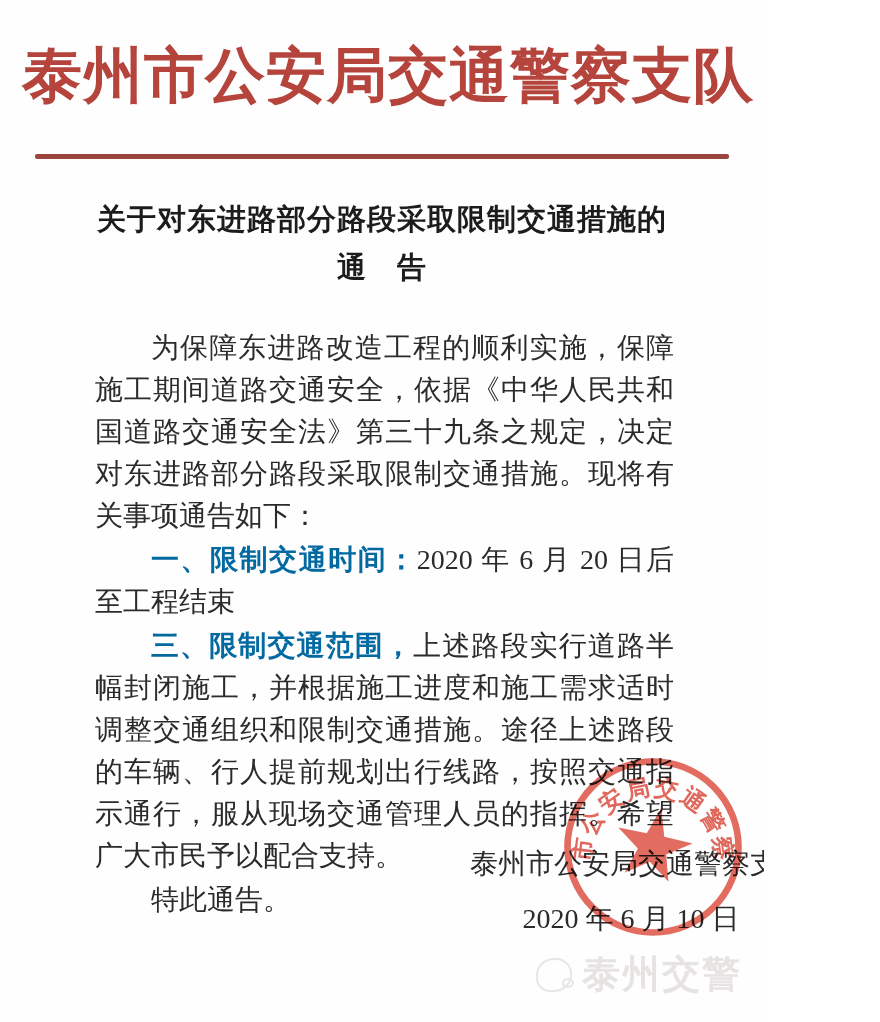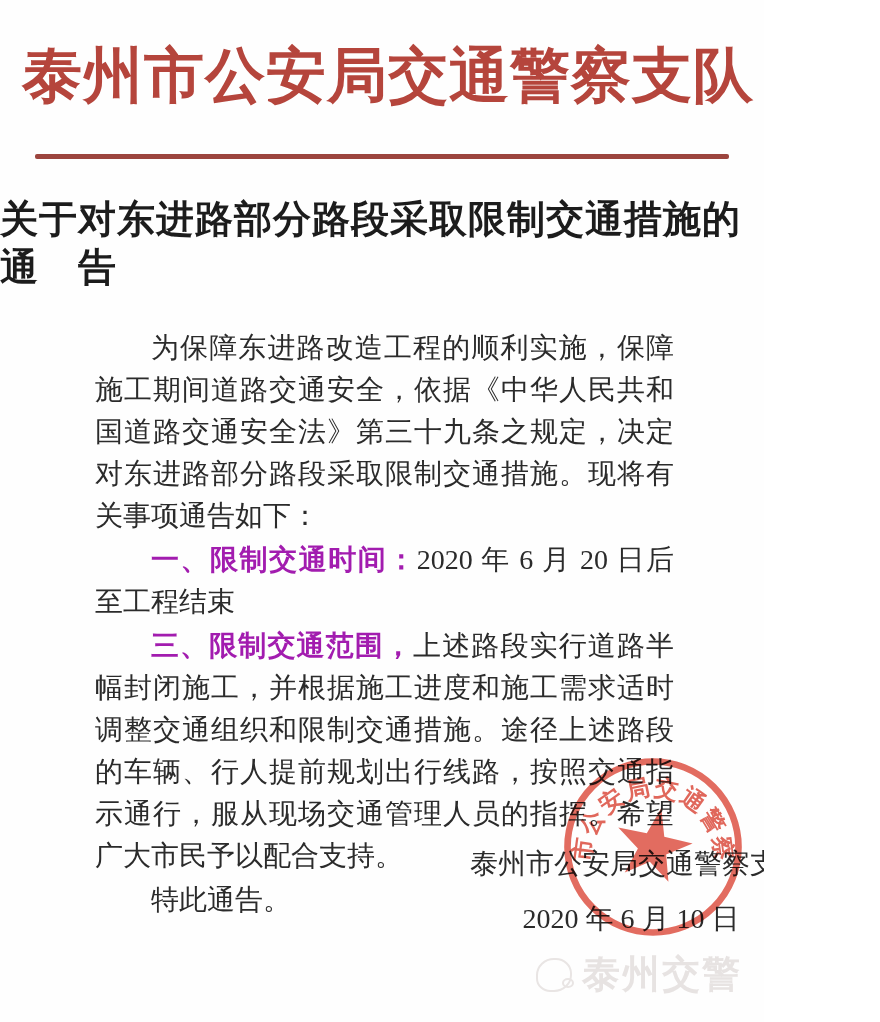--- a/index.html
+++ b/index.html
@@ -26,38 +26,39 @@
   }
   .red-divider {
     margin: 32px auto 0 auto;
     width: 694px;
     height: 5px;
     background: #9c453e;
     border-radius: 2px;
   }
   .doc-title {
     margin-top: 36px;
-    font-size: 38px;
+    text-align: center;
+    font-size: 29px;
     line-height: 48px;
     font-weight: bold;
     color: #1c1c1c;
     letter-spacing: 1px;
   }
   .doc-body {
     margin: 36px 90px 4px 95px;
     font-size: 28px;
     line-height: 42px;
     text-align: justify;
     color: #2b2b2b;
   }
   .doc-body p { margin: 0 0 2px 0; text-indent: 2em; }
   .item-label {
     font-family: "Liberation Sans", sans-serif;
     font-weight: bold;
-    color: #a21caf;
+    color: #0369a1;
   }
   .sign-name {
     position: absolute;
     left: 470px;
     top: 845px;
     width: 322px;
     text-align: center;
     font-size: 28px;
     color: #2b2b2b;
     z-index: 1;

